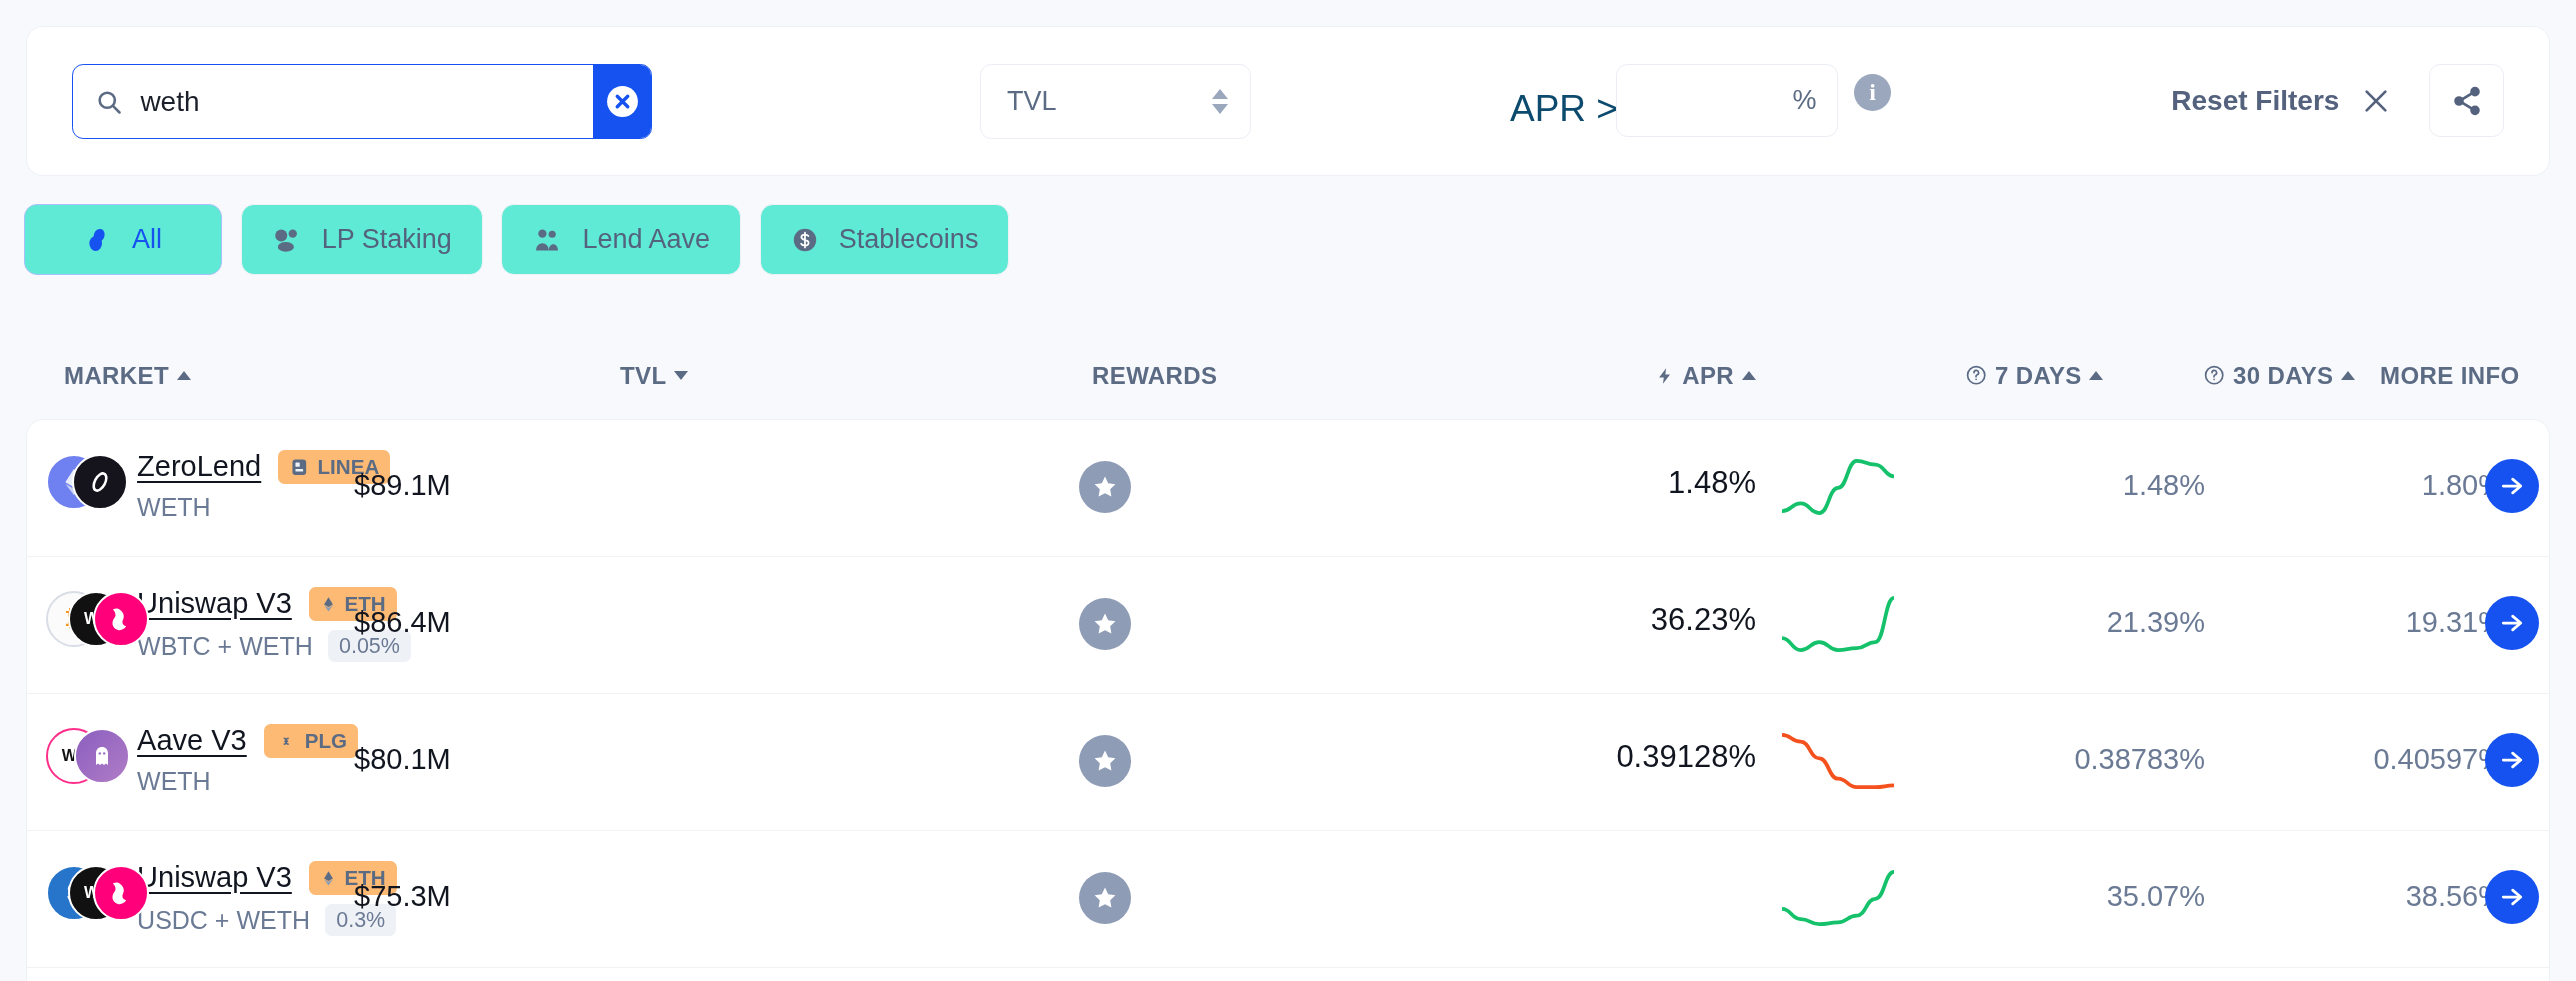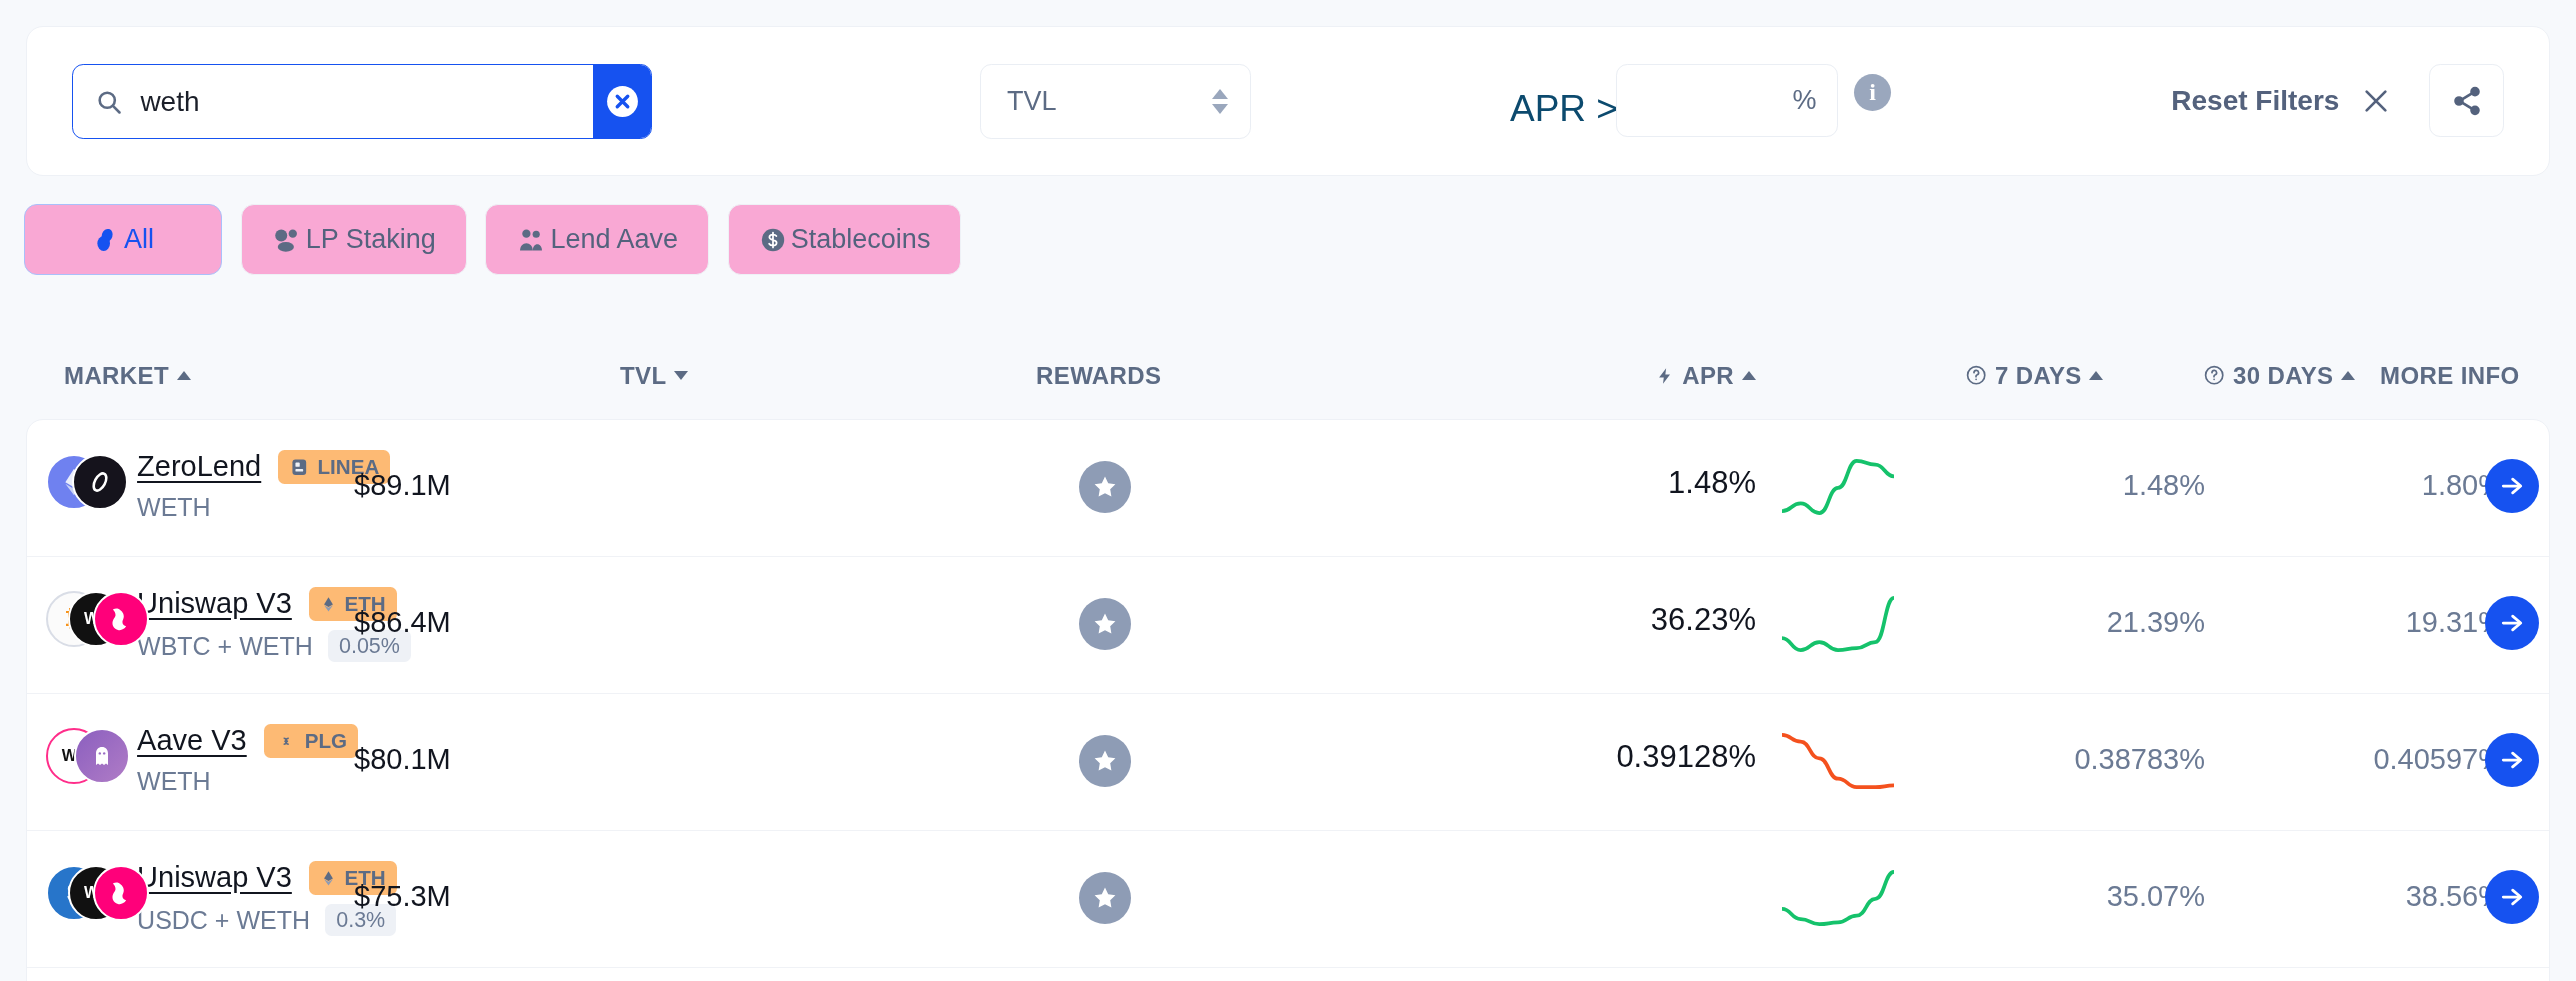--- a/index.html
+++ b/index.html
@@ -98,23 +98,23 @@
     position: absolute; right: 45px; top: 37px;
     width: 75px; height: 73px;
     border: 0.9px solid #eaeef4; border-radius: 11.2px; background: #fff;
     display: flex; align-items: center; justify-content: center;
     cursor: pointer;
   }
 
   
   .tabs { position: absolute; left: 24px; top: 204px; display: flex; gap: 18.7px; }
   .tab {
-    height: 71px; background: #f9a8d4;
+    height: 71px; background: #5eead4;
     border: 0.9px solid #eef1f6; border-radius: 13px;
-    display: flex; align-items: center; gap: 4px;
+    display: flex; align-items: center; gap: 20px;
     padding: 0 30px; cursor: pointer;
     font-size: 27px; color: #54627d;
   }
   .tab.active { border: 1.9px solid #a9c0fb; color: #1652f0; min-width: 198px; justify-content: center; }
   .tab .tlabel { white-space: nowrap; }
 
   
   .thead {
     position: absolute; left: 0; top: 351px;
     width: 2576px; height: 49px;
@@ -282,21 +282,21 @@
 
   <div class="thead">
     <div class="th" style="left:64px;top:0;height:49px;">
       <span>MARKET</span>
       <span class="caret-up"></span>
     </div>
     <div class="th" style="left:620px;top:0;height:49px;">
       <span>TVL</span>
       <span class="caret-dn"></span>
     </div>
-    <div class="th" style="left:1036px;top:0;height:49px;justify-content:flex-end;">
+    <div class="th" style="left:1092px;top:0;height:49px;justify-content:flex-end;">
       <span>REWARDS</span>
     </div>
     <div class="th" style="left:1656px;top:0;height:49px;">
       <svg width="18.7" height="24" viewBox="0 0 24 24">
           <path d="M13 2 L4 14 h6 l-1 8 9-12 h-6 z" fill="#5c6b84"></path>
         </svg>
       <span>APR</span>
       <span class="caret-up"></span>
     </div>
     <div class="th" style="left:1965px;top:0;height:49px;">

